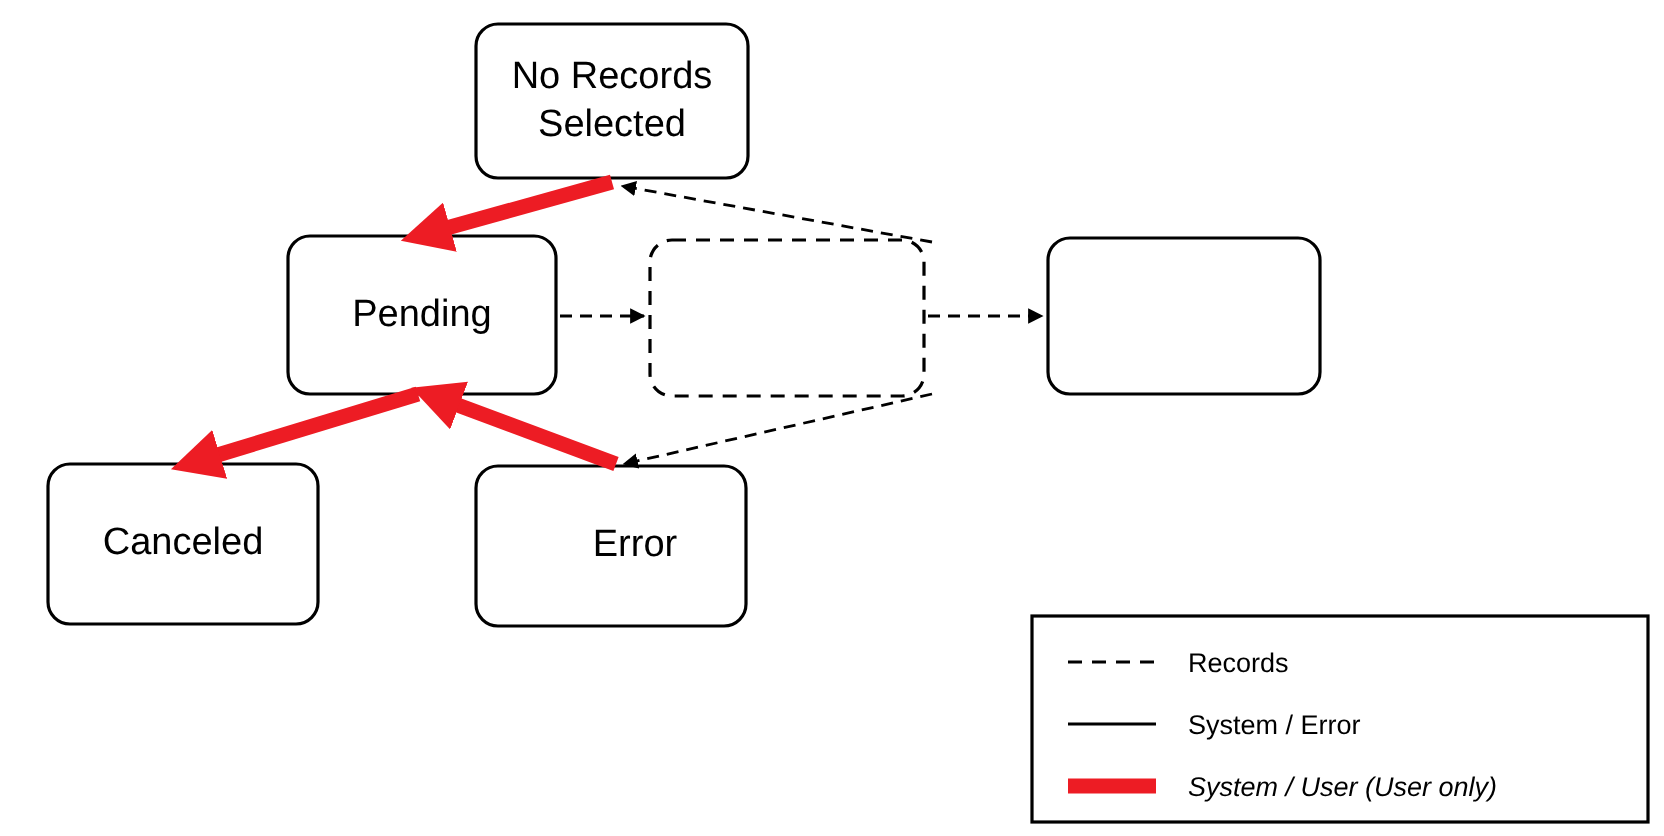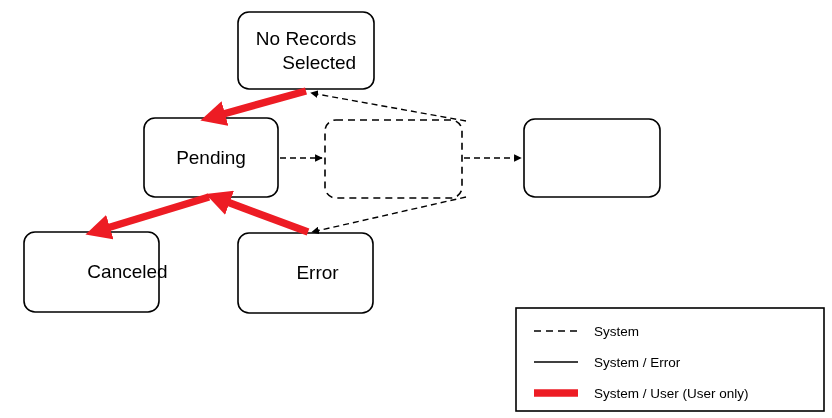--- a/index.html
+++ b/index.html
@@ -22,21 +22,21 @@
     left: 0;
     top: 0;
     width: 832px;
     height: 418px;
   }
   .node-label {
     position: absolute;
     display: flex;
     align-items: center;
     justify-content: center;
-    text-align: right;
+    text-align: center;
     font-family: "Liberation Sans", sans-serif;
     font-size: 19px;
     color: #000000;
     line-height: 1.25;
     pointer-events: none;
     white-space: pre-line;
   }
   .legend-label {
     position: absolute;
     font-family: "Liberation Sans", sans-serif;
@@ -95,23 +95,23 @@
     <line x1="534" y1="393" x2="578" y2="393" stroke="#ED1C24" stroke-width="7.5"></line>
   </svg>
 
   <div class="node-label" style="left:238px; top:12px; width:136px; height:77px;">No Records
 Selected</div>
 
   <div class="node-label" style="left:144px; top:118px; width:134px; height:79px;">Pending</div>
 
 
 
-  <div class="node-label" style="left:24px; top:232px; width:135px; height:80px;padding-left:36px;">Canceled</div>
+  <div class="node-label" style="left:24px; top:232px; width:135px; height:80px;">Canceled</div>
 
   <div class="node-label" style="left:238px; top:233px; width:159px; height:80px;">Error</div>
 
-  <div class="legend-label" style="left:594px; top:324px;">System</div>
+  <div class="legend-label" style="left:594px; top:324px;">Records</div>
 
   <div class="legend-label" style="left:594px; top:355px;">System / Error</div>
 
-  <div class="legend-label" style="left:594px; top:386px;">System / User (User only)</div>
+  <div class="legend-label" style="left:594px; top:386px;font-style:italic;">System / User (User only)</div>
 
 </div>
 
 </body></html>

